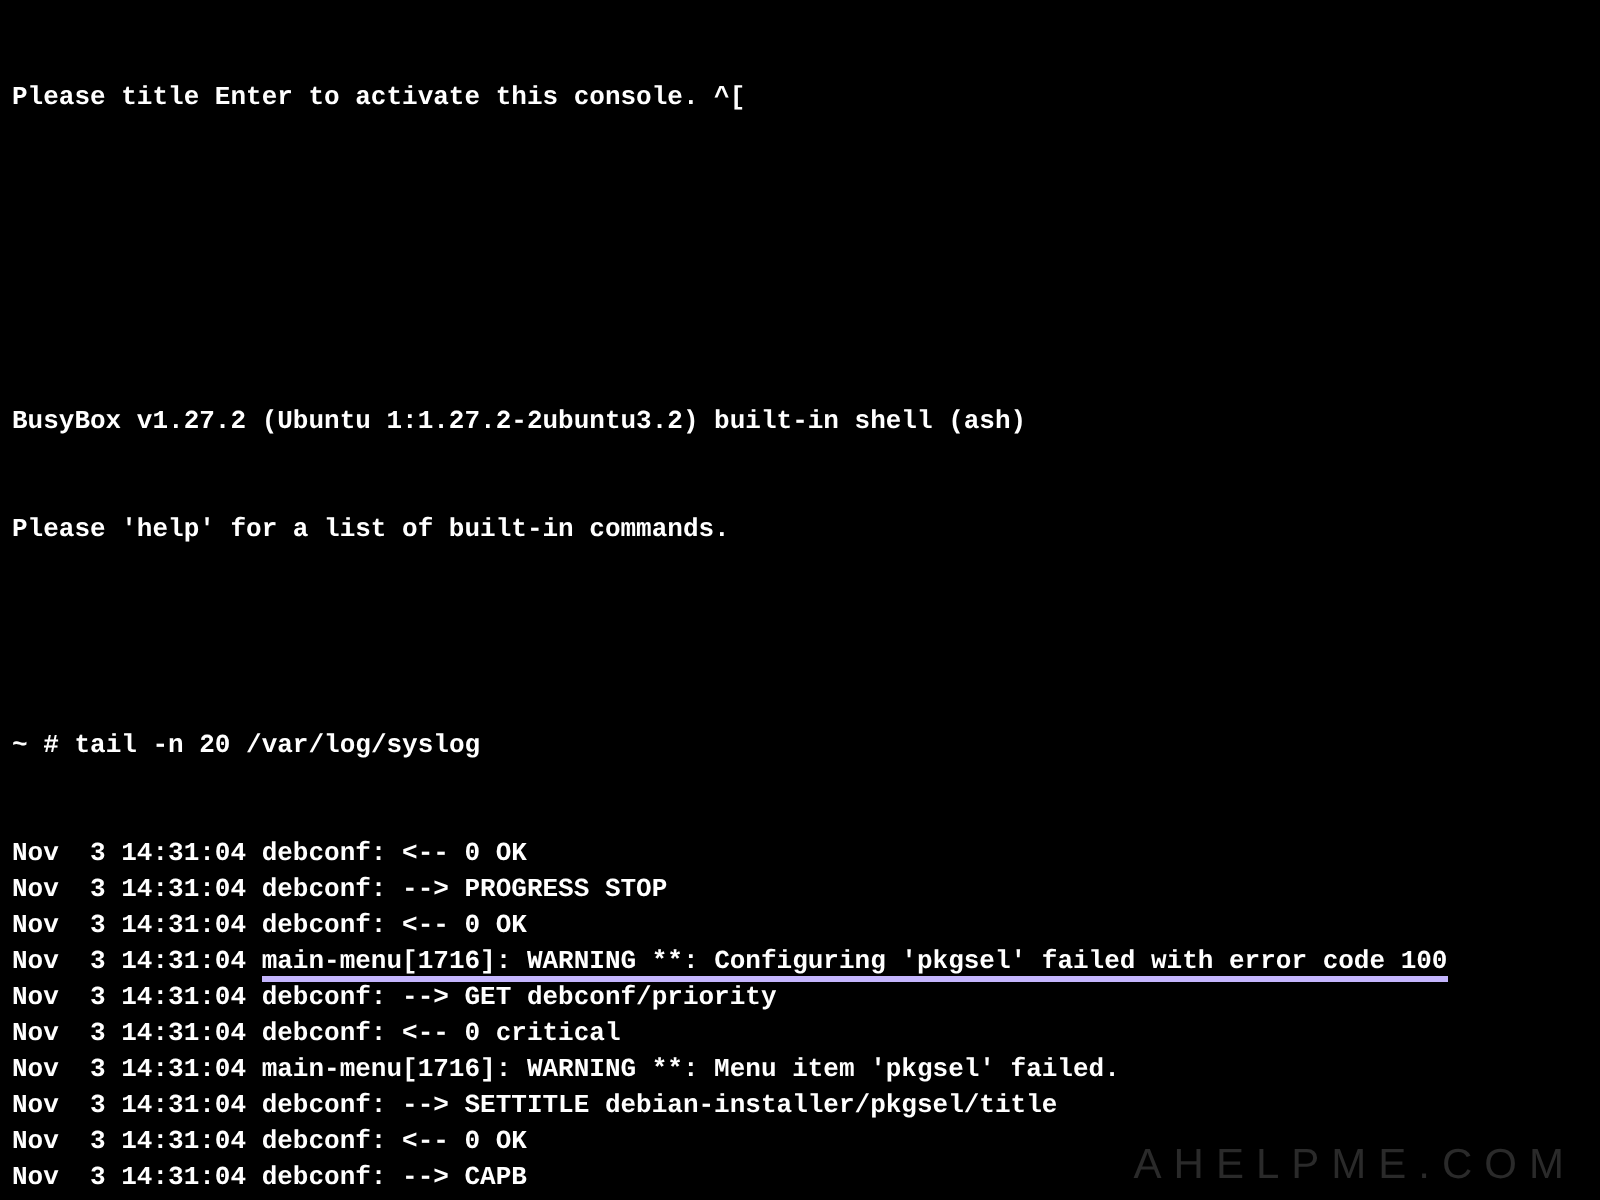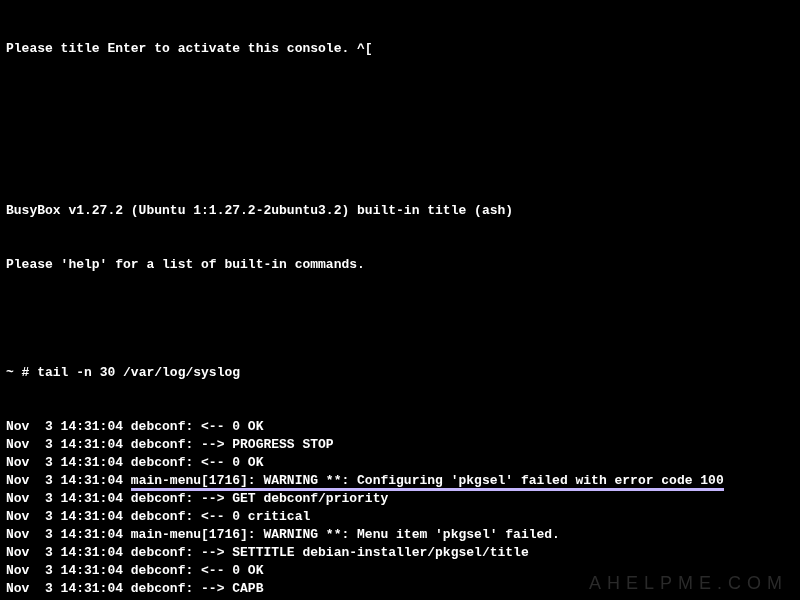--- a/index.html
+++ b/index.html
@@ -30,34 +30,34 @@
   }
   .underline-red {
     border-bottom: 3px solid #c4b5fd;
     padding-bottom: 0px;
   }
   .watermark {
     position: absolute;
     right: 12px;
     bottom: 8px;
     color: #2a2a2a;
-    font-size: 18px;
+    font-size: 21px;
     letter-spacing: 6px;
     font-family: Arial, sans-serif;
     font-weight: normal;
   }
 </style>
 </head>
 <body>
 
 <div class="term">
   <span class="line">Please title Enter to activate this console. ^[</span>
   <span class="line">&nbsp;</span>
   <span class="line">&nbsp;</span>
-  <span class="line">BusyBox v1.27.2 (Ubuntu 1:1.27.2-2ubuntu3.2) built-in title (ash)</span>
+  <span class="line">BusyBox v1.27.2 (Ubuntu 1:1.27.2-2ubuntu3.2) built-in shell (ash)</span>
   <span class="line">Please 'help' for a list of built-in commands.</span>
   <span class="line">&nbsp;</span>
-  <span class="line"><span>~ # </span><span>tail -n 30 /var/log/syslog</span></span>
+  <span class="line"><span>~ # </span><span>tail -n 20 /var/log/syslog</span></span>
   <div id="log-lines"><span class="line"><span>Nov  3 14:31:04 debconf: &lt;-- 0 OK</span></span><span class="line"><span>Nov  3 14:31:04 debconf: --&gt; PROGRESS STOP</span></span><span class="line"><span>Nov  3 14:31:04 debconf: &lt;-- 0 OK</span></span><span class="line"><span>Nov  3 14:31:04 </span><span class="underline-red">main-menu[1716]: WARNING **: Configuring 'pkgsel' failed with error code 100</span></span><span class="line"><span>Nov  3 14:31:04 debconf: --&gt; GET debconf/priority</span></span><span class="line"><span>Nov  3 14:31:04 debconf: &lt;-- 0 critical</span></span><span class="line"><span>Nov  3 14:31:04 main-menu[1716]: WARNING **: Menu item 'pkgsel' failed.</span></span><span class="line"><span>Nov  3 14:31:04 debconf: --&gt; SETTITLE debian-installer/pkgsel/title</span></span><span class="line"><span>Nov  3 14:31:04 debconf: &lt;-- 0 OK</span></span><span class="line"><span>Nov  3 14:31:04 debconf: --&gt; CAPB</span></span><span class="line"><span>Nov  3 14:31:04 debconf: &lt;-- 0 multiselect backup progresscancel align escape plugin-terminal plugin-detect-keyboard</span></span></div>
   
 </div>
 
 <div class="watermark">AHELPME.COM</div>
 
 </body></html>

